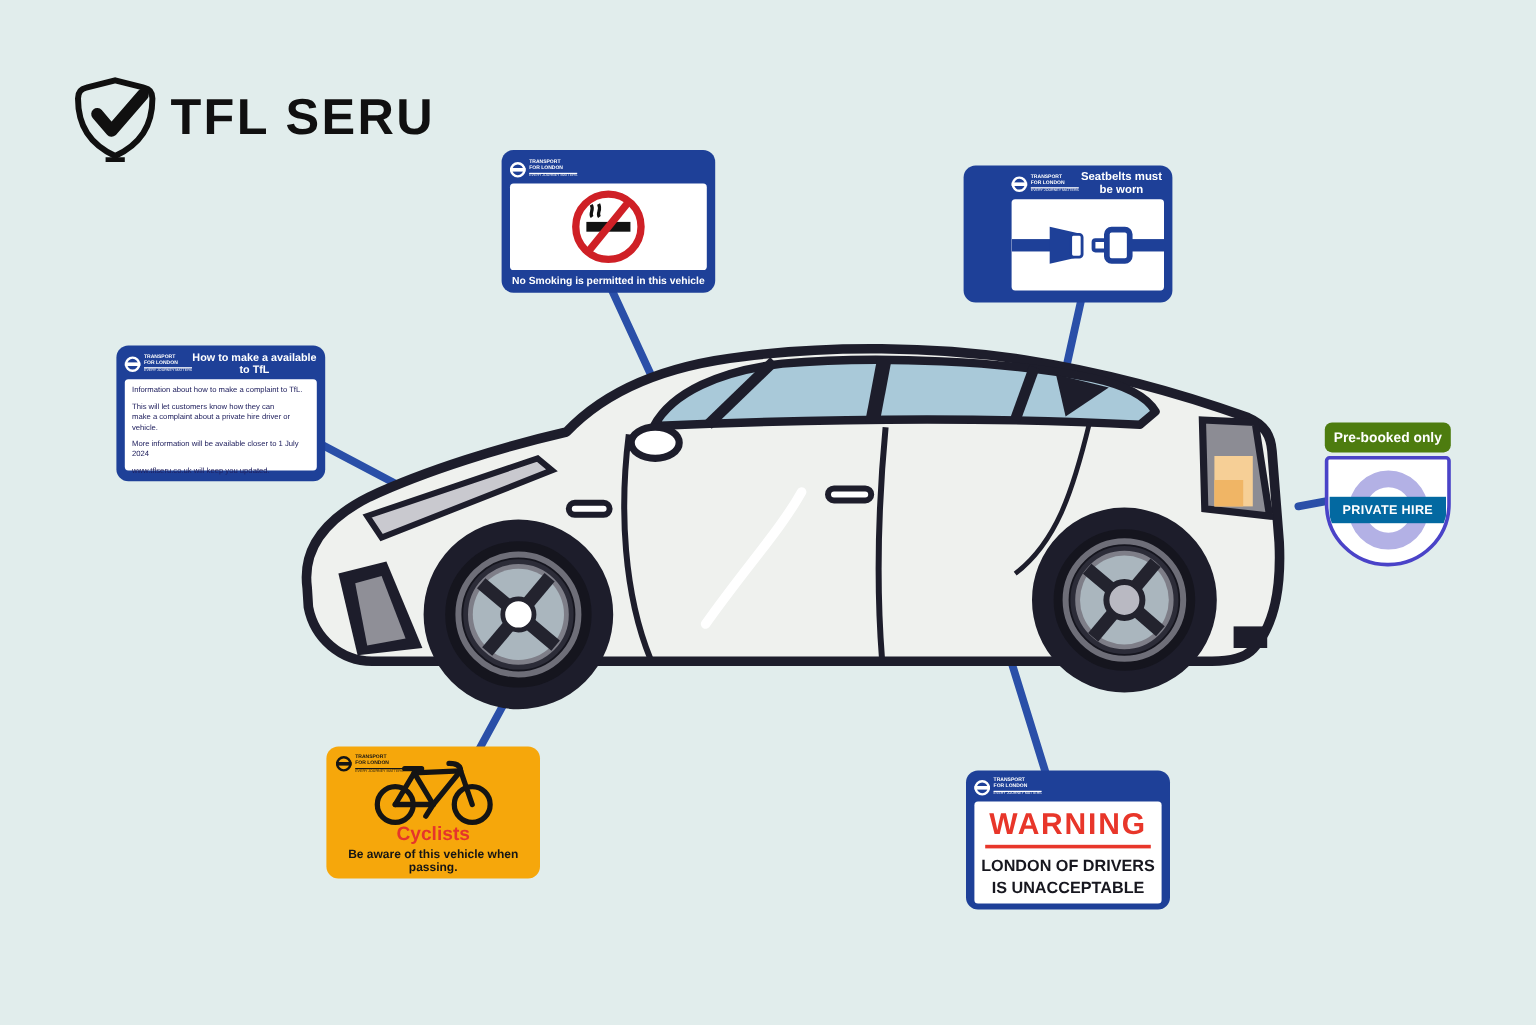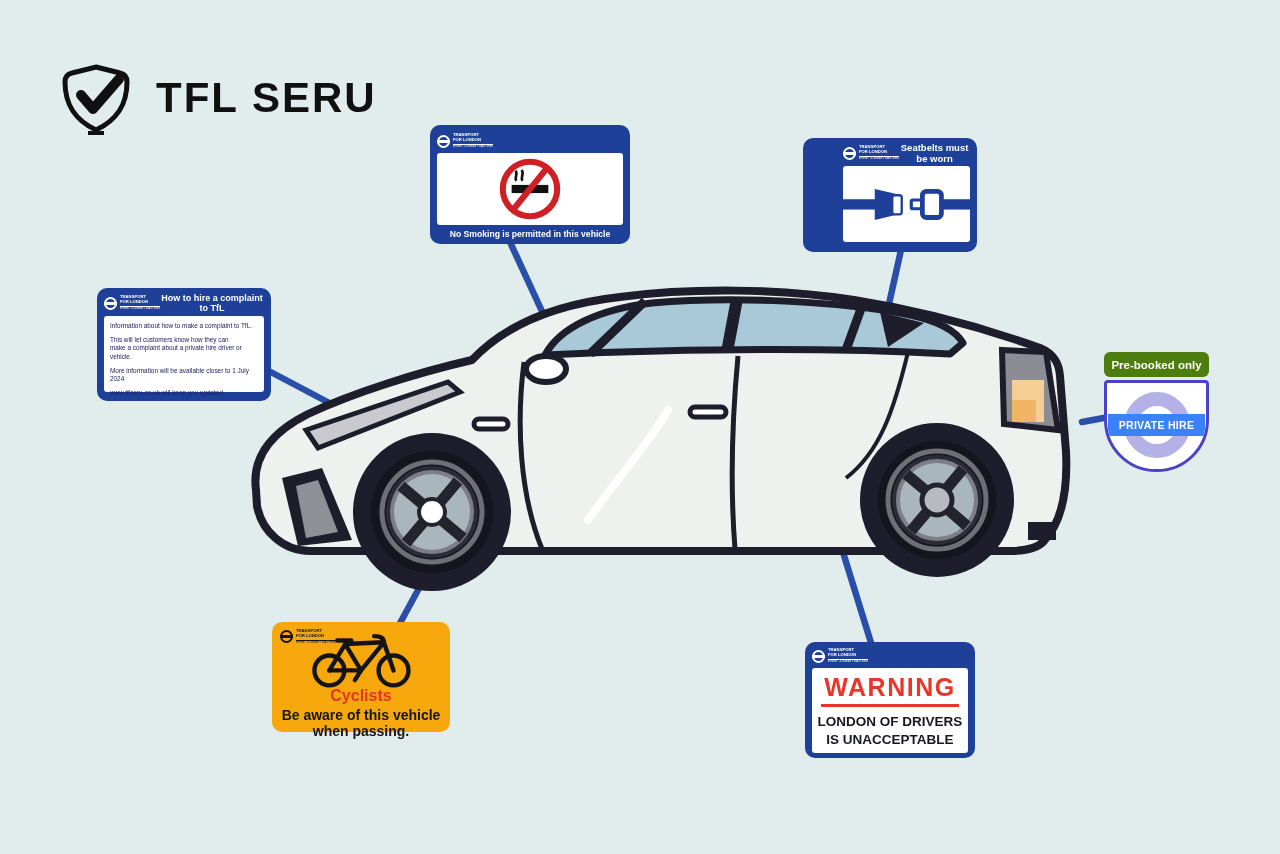--- a/index.html
+++ b/index.html
@@ -1,38 +1,38 @@
 <!DOCTYPE html>
 <html><head>
 <meta charset="utf-8">
 <style>
   html,body { margin:0; padding:0; }
   body { width:1280px; height:854px; font-family:"Liberation Sans", sans-serif; }
   .stage { position:relative; width:1280px; height:854px; background:#e1edec; overflow:hidden; }
   svg.scene { position:absolute; left:0; top:0; }
 
   
-  .logo { position:absolute; left:60px; top:60px; display:flex; align-items:center; gap:24px; }
+  .logo { position:absolute; left:60px; top:60px; display:flex; align-items:center; gap:10px; }
   .logo-text .t1 { font-size:42px; font-weight:bold; color:#101010; letter-spacing:2px; line-height:1; }
   .logo-text .t2 { font-size:15px; font-weight:bold; color:#1b1b1b; letter-spacing:3.2px; margin-top:3px; }
 
   
   .sign { position:absolute; background:#1E4098; border-radius:10px; padding:5px 7px; box-sizing:border-box; }
   .sign-panel { background:#fff; border-radius:3px; }
   .sign-header { display:flex; align-items:center; height:22px; }
   .tfl-brand { display:flex; align-items:center; gap:3px; --rc:#fff; }
   .roundel { box-sizing:border-box; width:13px; height:13px; border:2px solid var(--rc); border-radius:50%; position:relative; flex:none; }
   .roundel:after { content:""; position:absolute; left:-2px; right:-2px; top:50%; margin-top:-1.5px; height:3px; background:var(--rc); }
   .brand-lines { color:var(--rc); font-weight:bold; line-height:1.15; white-space:nowrap; }
   .brand-l1 { font-size:4.2px; }
   .brand-tag { font-size:3px; font-weight:normal; border-top:0.5px solid var(--rc); margin-top:1px; padding-top:0.5px; }
   .hdr-title { flex:1; text-align:center; color:#fff; font-weight:bold; }
 
   
-  .s-nosmoke { left:418px; top:125px; width:200px; height:119px;margin-left:12px; }
+  .s-nosmoke { left:418px; top:125px; width:178px; height:119px; }
   .s-nosmoke .sign-panel { height:72px; margin-top:1px; display:flex; align-items:center; justify-content:center; }
   .ns-caption { color:#fff; font-size:8.6px; font-weight:bold; text-align:center; margin-top:4px; }
 
   
   .s-seatbelt { left:803px; top:138px; width:174px; height:114px;padding-left:40px; }
   .s-seatbelt .sign-header { height:20px; }
   .s-seatbelt .hdr-title { font-size:9.5px; }
   .s-seatbelt .sign-panel { height:76px; margin-top:3px; display:flex; align-items:center; overflow:hidden; }
 
   
@@ -41,28 +41,28 @@
   .s-complaint .hdr-title { font-size:9px; }
   .s-complaint .sign-panel { margin-top:3px; height:76px; padding:6px 6px; box-sizing:border-box; color:#20205e; font-size:6.4px; line-height:1.35; }
   .s-complaint p { margin:0 0 5px 0; }
   .s-complaint p.tight { margin:0; }
 
   
   .s-prebooked { left:1104px; top:352px; width:105px; height:121px; background:transparent; border-radius:0; padding:0; }
   .pb-header { background:#4d7c0f; color:#fff; border-radius:6px; height:25px; display:flex; align-items:center; justify-content:center; font-size:11.5px; font-weight:bold; }
   .pb-body { position:relative; margin-top:3px; height:92px; background:#fff; border:3px solid #4A43C8; border-radius:4px 4px 52px 52px; box-sizing:border-box; overflow:hidden; }
   .pb-ring { position:absolute; left:50%; top:9px; width:66px; height:66px; margin-left:-33px; border:14px solid #B3B1E5; border-radius:50%; box-sizing:border-box; }
-  .pb-bar { position:absolute; left:1px; right:1px; top:31px; height:22px; background:#3b82f6; color:#fff; display:flex; align-items:center; justify-content:center; font-size:10.5px; font-weight:bold; letter-spacing:0.3px; }
+  .pb-bar { position:absolute; left:1px; right:1px; top:31px; height:22px; background:#0369a1; color:#fff; display:flex; align-items:center; justify-content:center; font-size:10.5px; font-weight:bold; letter-spacing:0.3px; }
 
   
   .s-cyclists { left:272px; top:622px; width:178px; height:110px; background:#F6A70B; padding:6px 8px; }
   .s-cyclists .tfl-brand { --rc:#151515; position:absolute; left:8px; top:7px; }
   .cy-bike { display:block; margin:2px auto 0; }
   .cy-title { text-align:center; color:#E5352B; font-size:16px; font-weight:bold; line-height:1; }
-  .cy-caption { text-align:center; color:#151515; font-size:14px; font-weight:bold; margin-top:3px; }
+  .cy-caption { text-align:center; color:#151515; font-size:10px; font-weight:bold; margin-top:3px; }
 
   
   .s-warning { left:805px; top:642px; width:170px; height:116px; }
   .s-warning .sign-header { height:18px; }
   .s-warning .sign-panel { margin-top:3px; height:85px; text-align:center; padding-top:7px; box-sizing:border-box; }
   .w-title { display:inline-block; color:#E8362A; font-size:25px; font-weight:bold; letter-spacing:1.5px; line-height:1; border-bottom:3px solid #E8362A; padding:0 3px 4px; }
   .w-lines { color:#17171f; font-size:13.5px; font-weight:bold; line-height:1.3; margin-top:6px; }
 </style>
 </head>
 <body>
@@ -215,21 +215,21 @@
   <div class="sign s-complaint">
     <div class="sign-header">
       <div class="tfl-brand">
         <span class="roundel"></span>
         <span class="brand-lines">
           <div class="brand-l1">TRANSPORT</div>
           <div class="brand-l1">FOR LONDON</div>
           <div class="brand-tag">EVERY JOURNEY MATTERS</div>
         </span>
       </div>
-      <div class="hdr-title">How to hire a complaint to TfL</div>
+      <div class="hdr-title">How to make a available to TfL</div>
     </div>
     <div class="sign-panel">
       <p>Information about how to make a complaint to TfL.</p>
       <p class="tight">This will let customers know how they can</p>
       <p>make a complaint about a private hire driver or vehicle.</p>
       <p>More information will be available closer to 1 July 2024</p>
       <p>www.tflseru.co.uk will keep you updated.</p>
     </div>
   </div>
 

